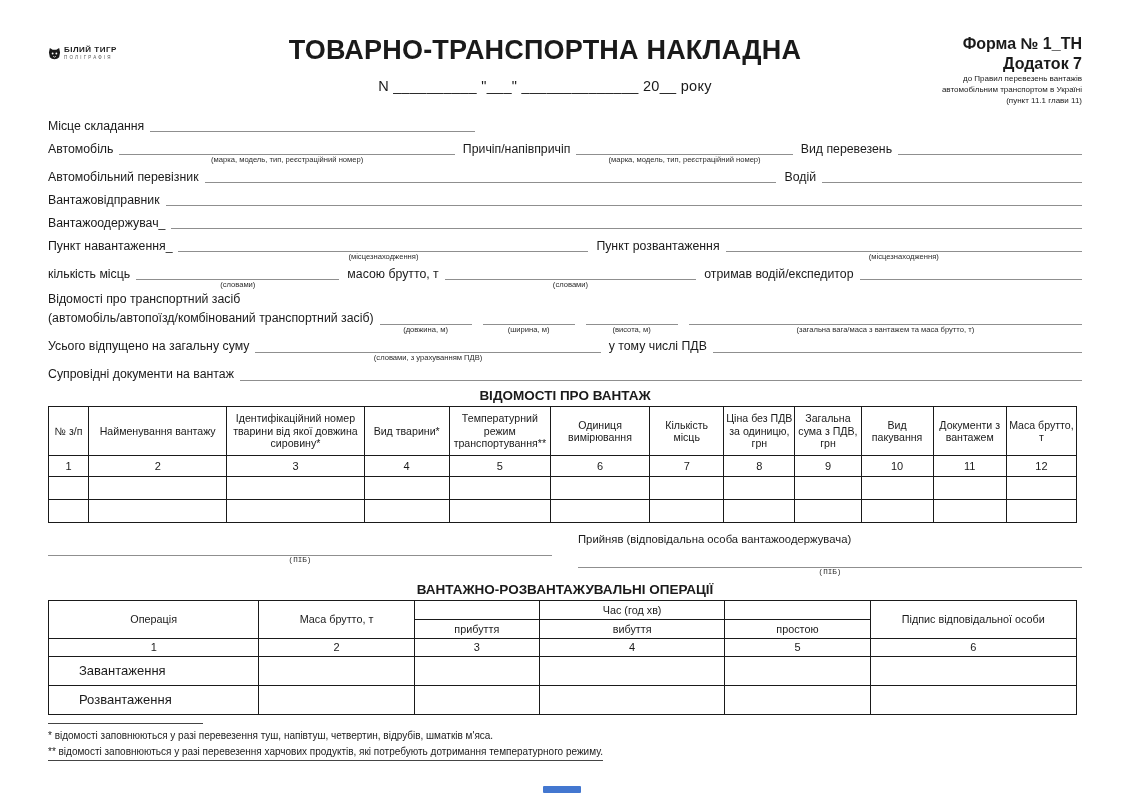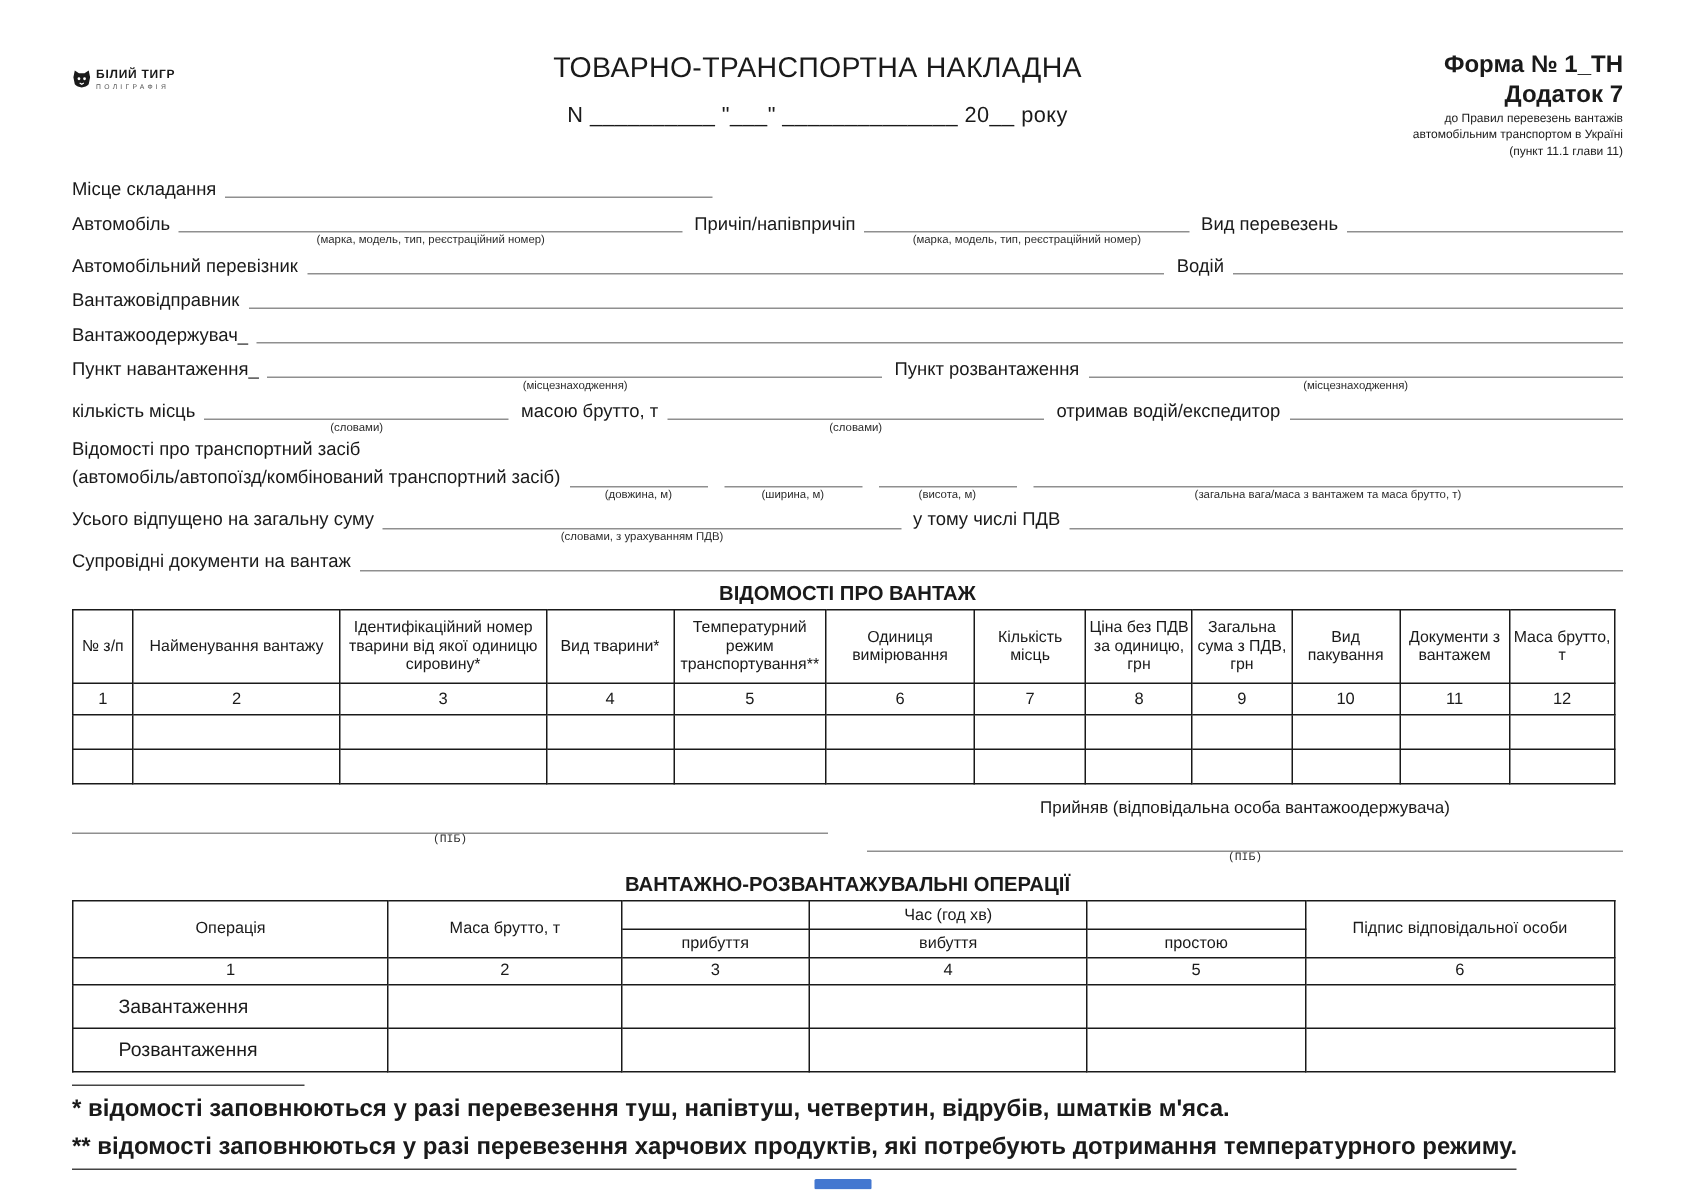--- a/index.html
+++ b/index.html
@@ -13,21 +13,21 @@
     padding:30px 40px 0 48px;
     overflow:hidden;
   }
   
   .header{display:flex;align-items:flex-start;margin-bottom:10px;}
   .logo{width:185px;display:flex;align-items:flex-start;gap:3px;padding-top:16px;}
   .logo-text{display:flex;flex-direction:column;}
   .logo-name{font-size:8px;font-weight:bold;letter-spacing:.5px;color:#1a1a1a;line-height:1;}
   .logo-sub{font-size:4.5px;letter-spacing:2.2px;color:#555;line-height:1.6;}
   .title-block{flex:1;text-align:center;}
-  .doc-title{font-size:19px;font-weight:normal;letter-spacing:.2px;line-height:1.1;margin-top:6px;}
+  .doc-title{font-size:27px;font-weight:bold;letter-spacing:.2px;line-height:1.1;margin-top:6px;}
   .doc-number{font-size:14.5px;margin-top:12px;letter-spacing:.3px;}
   .form-ref{width:225px;text-align:right;font-size:8px;line-height:1.35;padding-top:4px;}
   .form-ref .b{font-size:16px;font-weight:bold;line-height:1.25;}
   
   .frow{display:flex;align-items:flex-end;font-size:12.3px;margin-bottom:6px;line-height:1.2;}
   .frow.cap-after{margin-bottom:11px;}
   .lbl{white-space:nowrap;padding-right:3px;}
   .ln{flex:1;border-bottom:1px solid #8f8f8f;height:15px;position:relative;margin:0 8px 1px 3px;}
   .ln.last{margin-right:0;}
   .cap{position:absolute;top:16px;left:50%;transform:translateX(-50%);
@@ -48,26 +48,26 @@
   .t2{border:1.5px solid #1a1a1a;}
   .t2 td{font-size:10.8px;line-height:1.2;}
   .t2 .h td{height:16px;}
   .t2 .h2 td{height:16px;}
   .t2 .nums td{font-size:11px;height:15px;border-top:1.5px solid #1a1a1a;border-bottom:1.5px solid #1a1a1a;}
   .t2 .data td{height:26px;}
   .t2 .op{text-align:left;padding-left:30px;font-size:13px;}
   
   .sig-row{display:flex;font-size:11.3px;margin-top:10px;}
   .sig-col{flex:1;}
-  .sig-col.right{padding-left:26px;text-align:center;}
+  .sig-col.right{padding-left:26px;}
   .sig-line{border-bottom:1px solid #8f8f8f;height:20px;position:relative;margin-top:2px;}
   .sig-line .cap{top:21px;font-family:Liberation Mono, monospace;}
   
   .fnote-sep{width:155px;border-top:1px solid #444;margin:8px 0 4px 0;}
-  .fnote{font-size:16px;line-height:1.55;font-weight:bold;}
+  .fnote{font-size:10px;line-height:1.55;}
   .fnote .u{display:inline-block;border-bottom:1px solid #444;padding-bottom:1px;}
   
   .bottom-bar{position:absolute;left:543px;top:786px;width:38px;height:7px;
               background:#4377d0;border-radius:1px;}
 </style>
 </head>
 <body>
 
 <div class="page">
 
@@ -207,21 +207,21 @@
         <col style="width:71px">
       <col style="width:66px">
         <col style="width:72px">
         <col style="width:73px">
         <col style="width:70px">
     </colgroup>
     <thead>
       <tr>
         <th>№ з/п</th>
         <th>Найменування вантажу</th>
-        <th>Ідентифікаційний номер тварини від якої одиницю сировину*</th>
+        <th>Ідентифікаційний номер тварини від якої довжина сировину*</th>
         <th>Вид тварини*</th>
         <th>Температурний режим транспортування**</th>
         <th>Одиниця вимірювання</th>
         <th>Кількість місць</th>
         <th>Ціна без ПДВ за одиницю, грн</th>
         <th>Загальна сума з ПДВ, грн</th>
         <th>Вид пакування</th>
         <th>Документи з вантажем</th>
         <th>Маса брутто, т</th>
       </tr>

